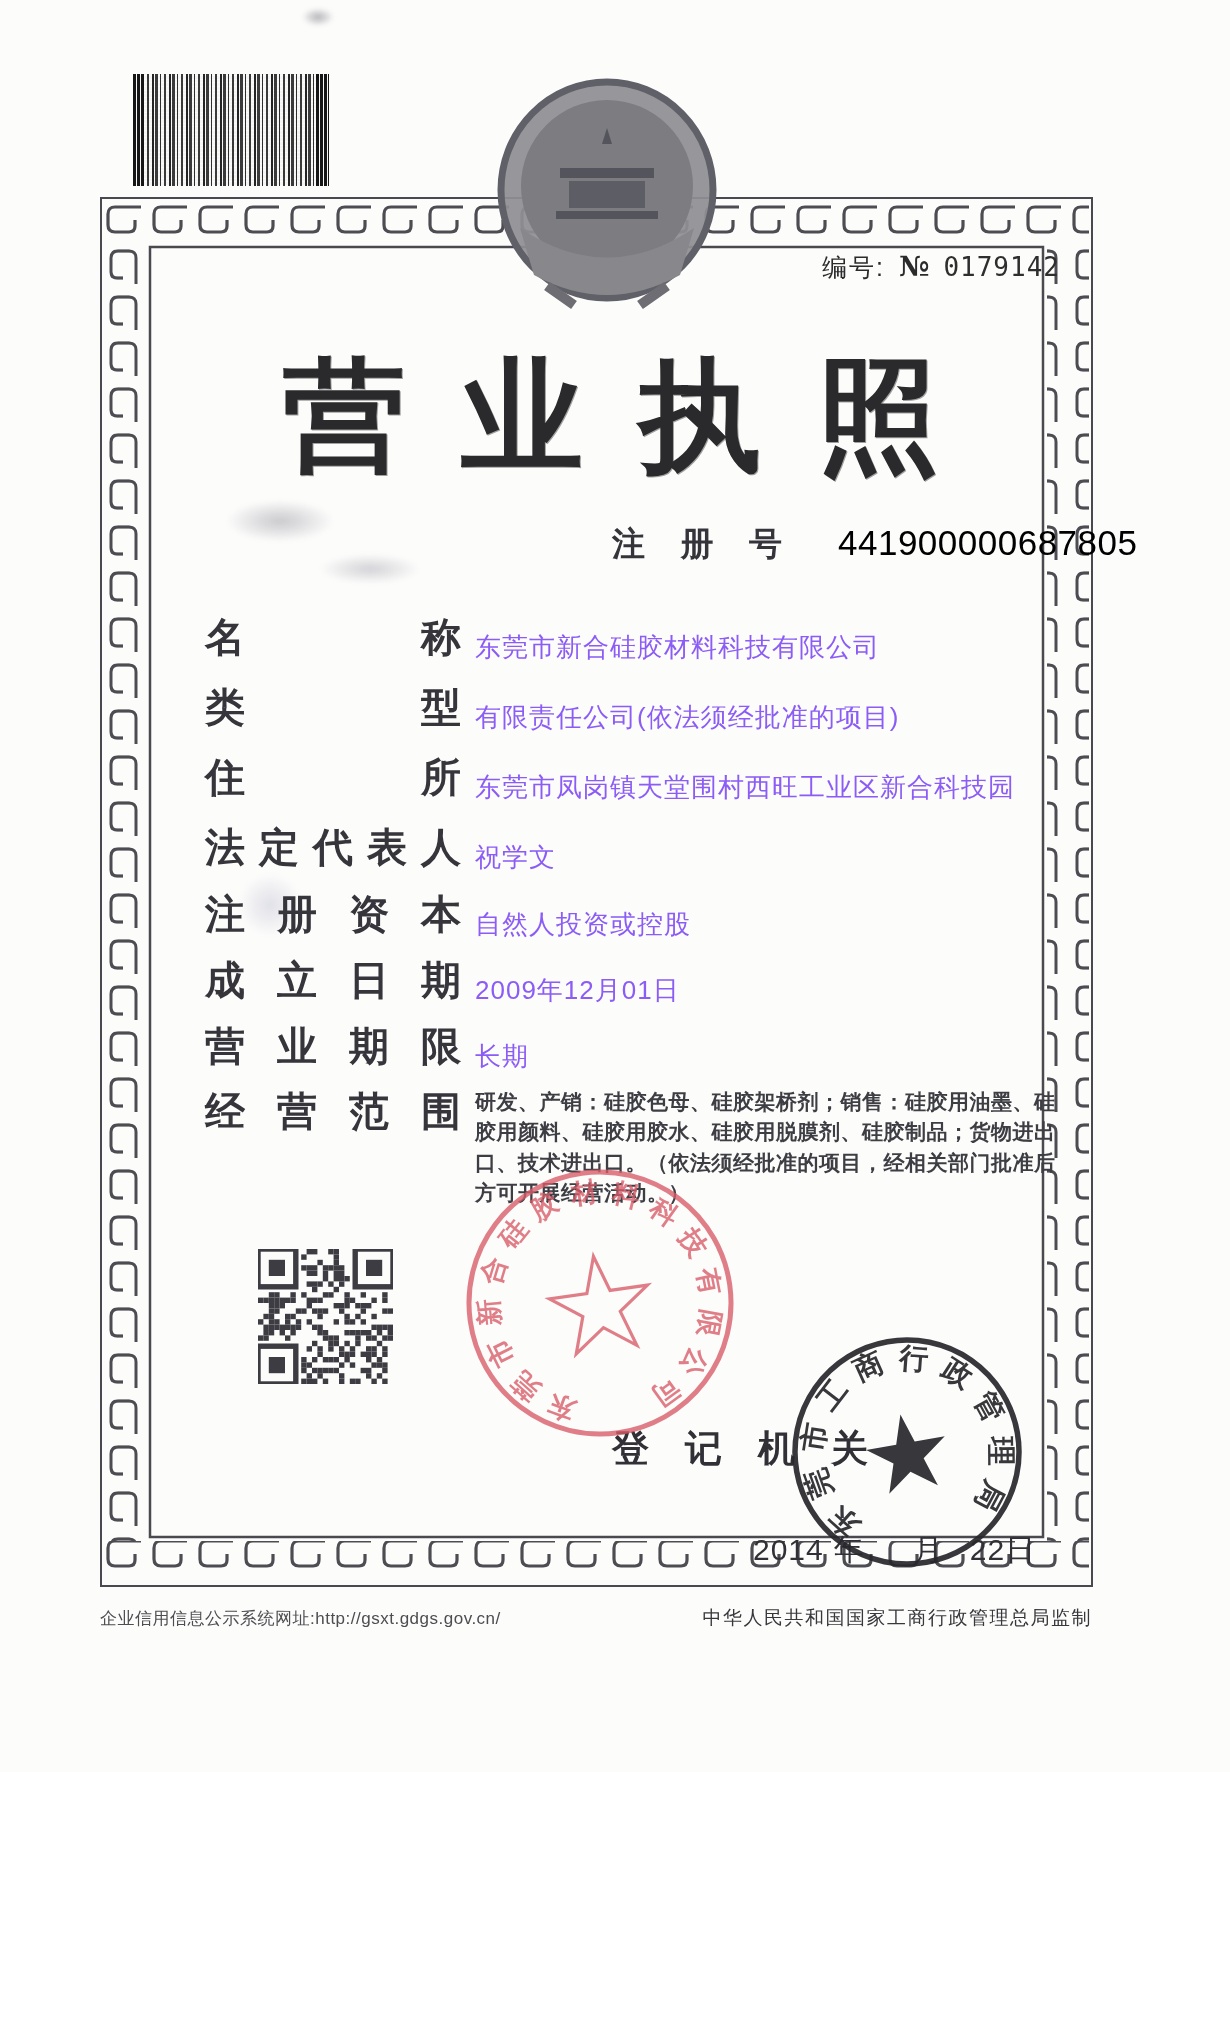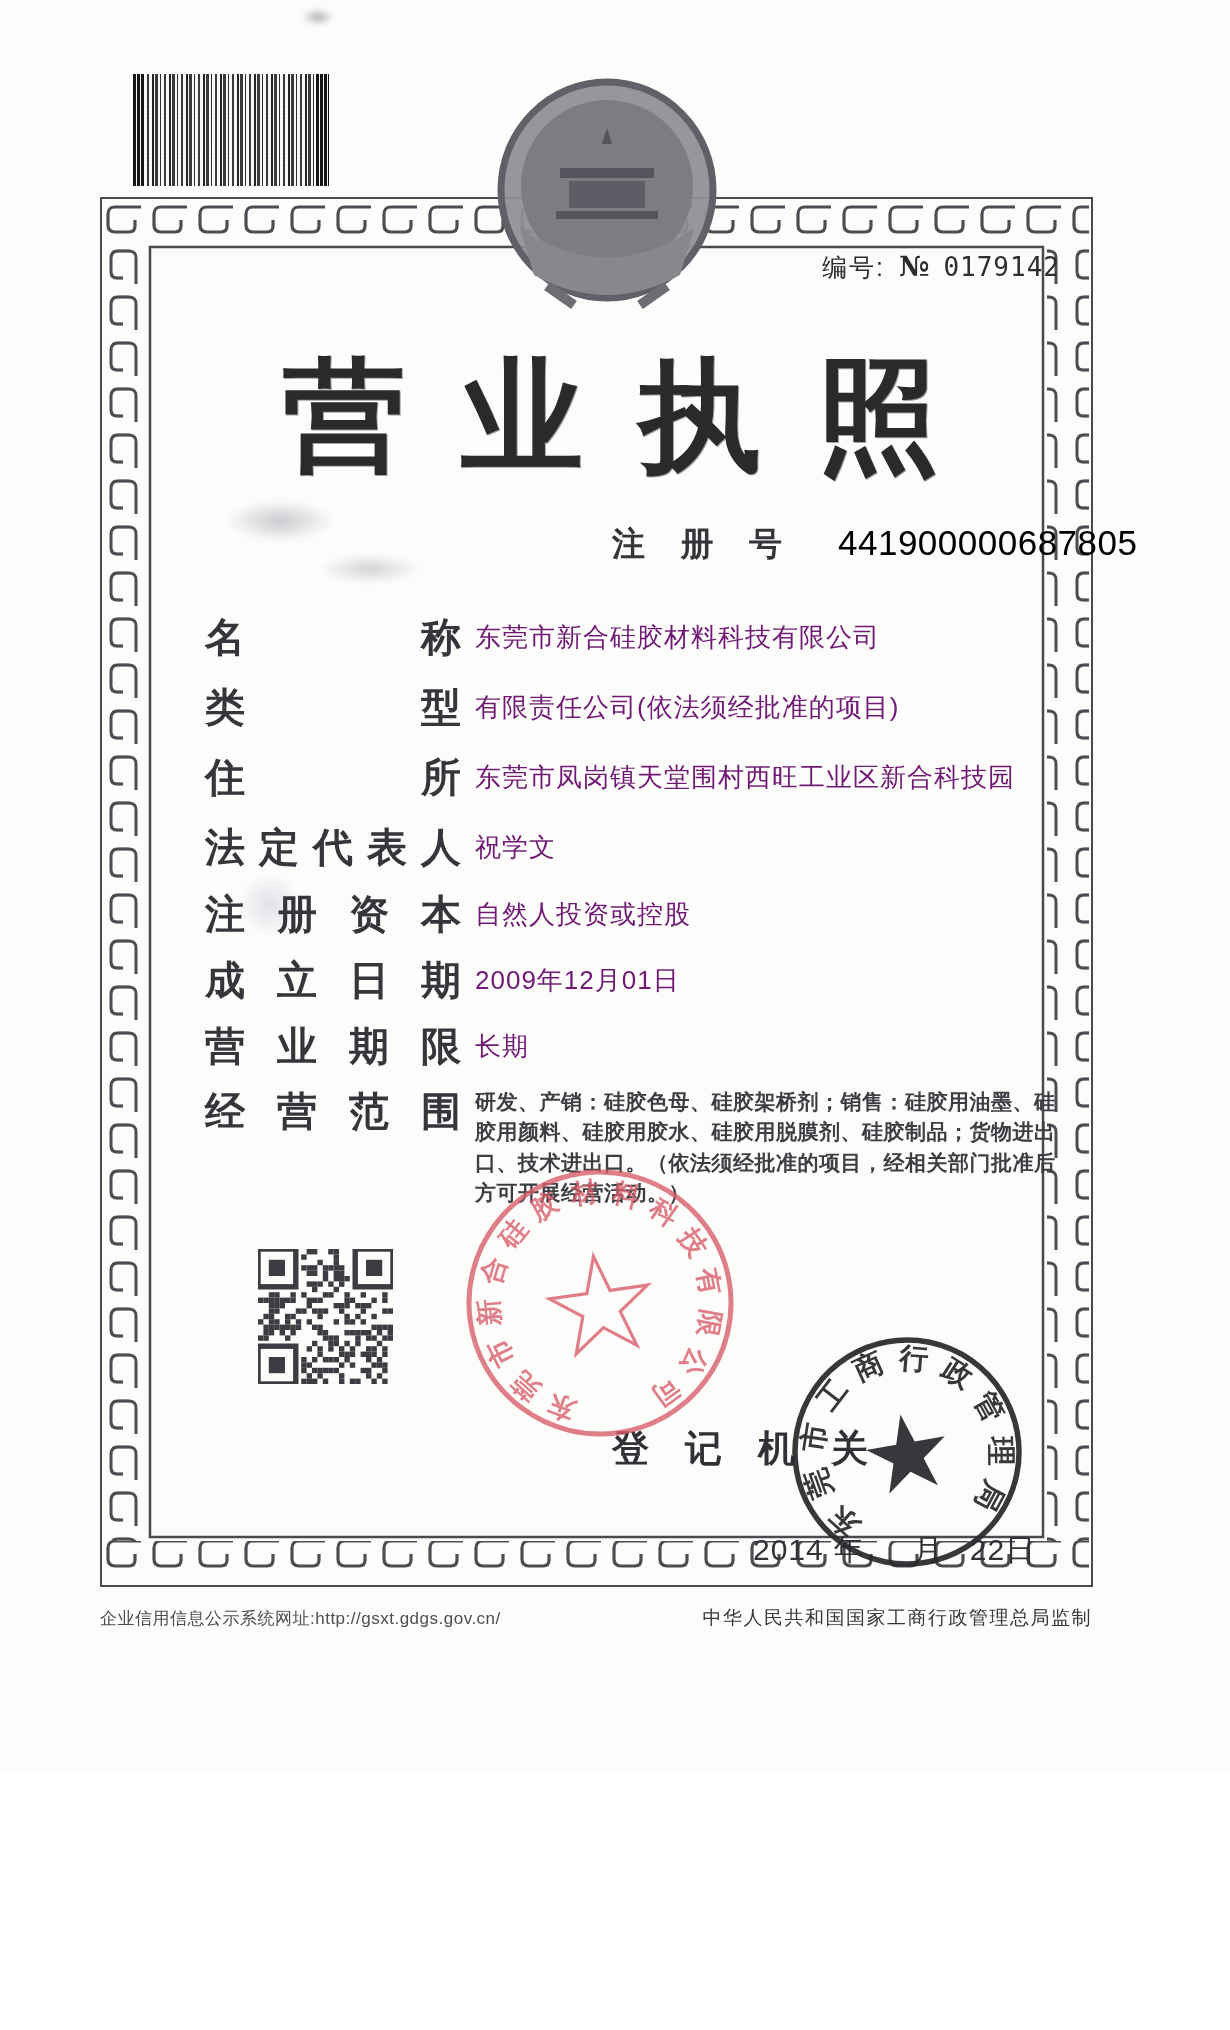--- a/index.html
+++ b/index.html
@@ -40,21 +40,21 @@
     font-size:122px;font-weight:800;color:#2a2a2c;text-shadow:1px 1px 0 rgba(70,70,70,.5);}
 
   
   .regline{position:absolute;left:612px;top:522px;display:flex;align-items:baseline;gap:40px;}
   .reglabel{width:170px;font-size:33px;font-weight:600;color:#34343a;}
   .regnum{font-size:35px;font-family:Liberation Sans, sans-serif;color:#000000;letter-spacing:0.5px;margin-left:16px;}
 
   
   .row{position:absolute;left:205px;display:flex;align-items:flex-start;}
   .row .label{width:256px;flex-shrink:0;font-size:40px;font-weight:600;color:#35353b;}
-  .row .value{margin-left:14px;margin-top:10px;font-size:26px;color:#701a75;white-space:nowrap;letter-spacing:1px;}
+  .row .value{margin-left:14px;margin-top:20px;font-size:26px;color:#8b5cf6;white-space:nowrap;letter-spacing:1px;}
   .row.scope .value{width:592px;white-space:normal;font-size:21px;line-height:1.45;margin-top:3px;font-weight:600;color:#3d3d44;letter-spacing:0.5px;}
 
   [data-justify]{display:flex;justify-content:space-between;}
 
   
   .qr{position:absolute;left:258px;top:1249px;}
   .seal-red{position:absolute;left:455px;top:1158px;opacity:0.78;z-index:5;}
   .seal-black{position:absolute;left:787px;top:1332px;opacity:0.92;z-index:6;}
 
   

